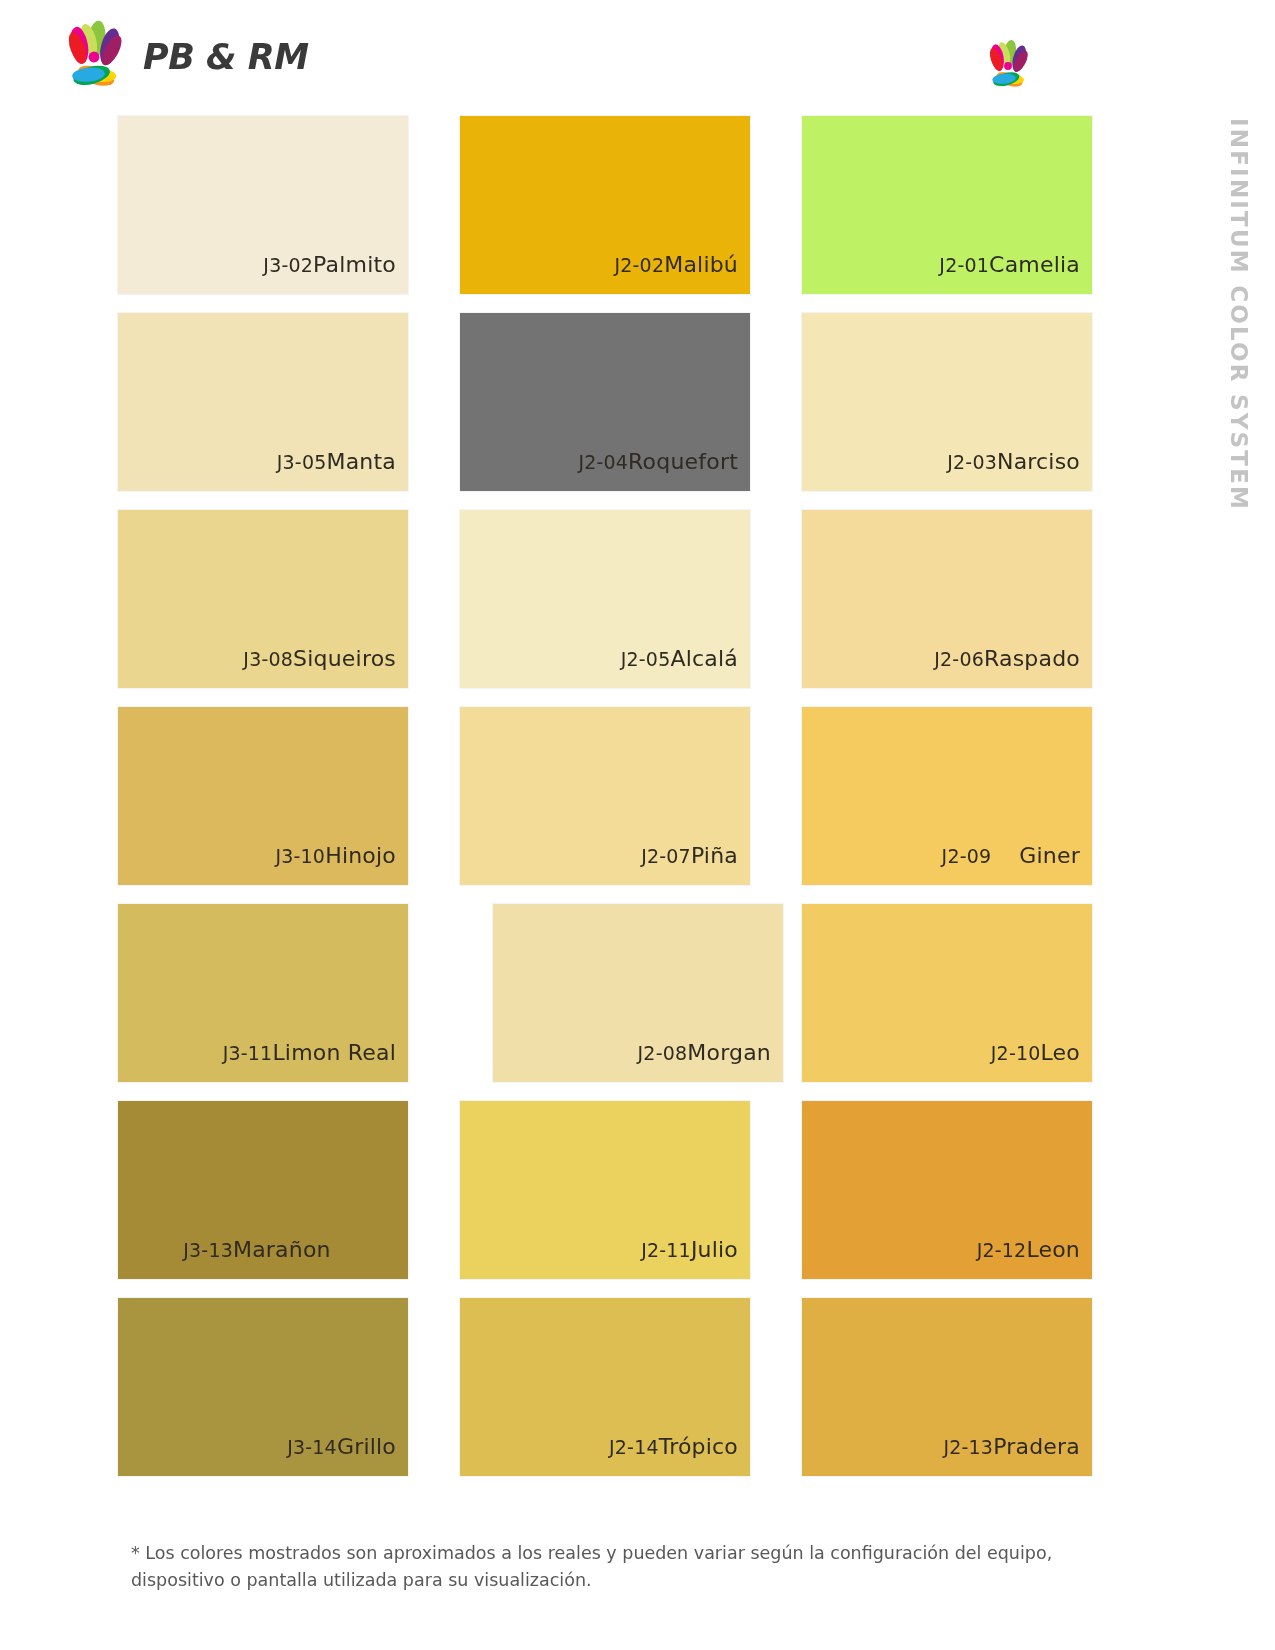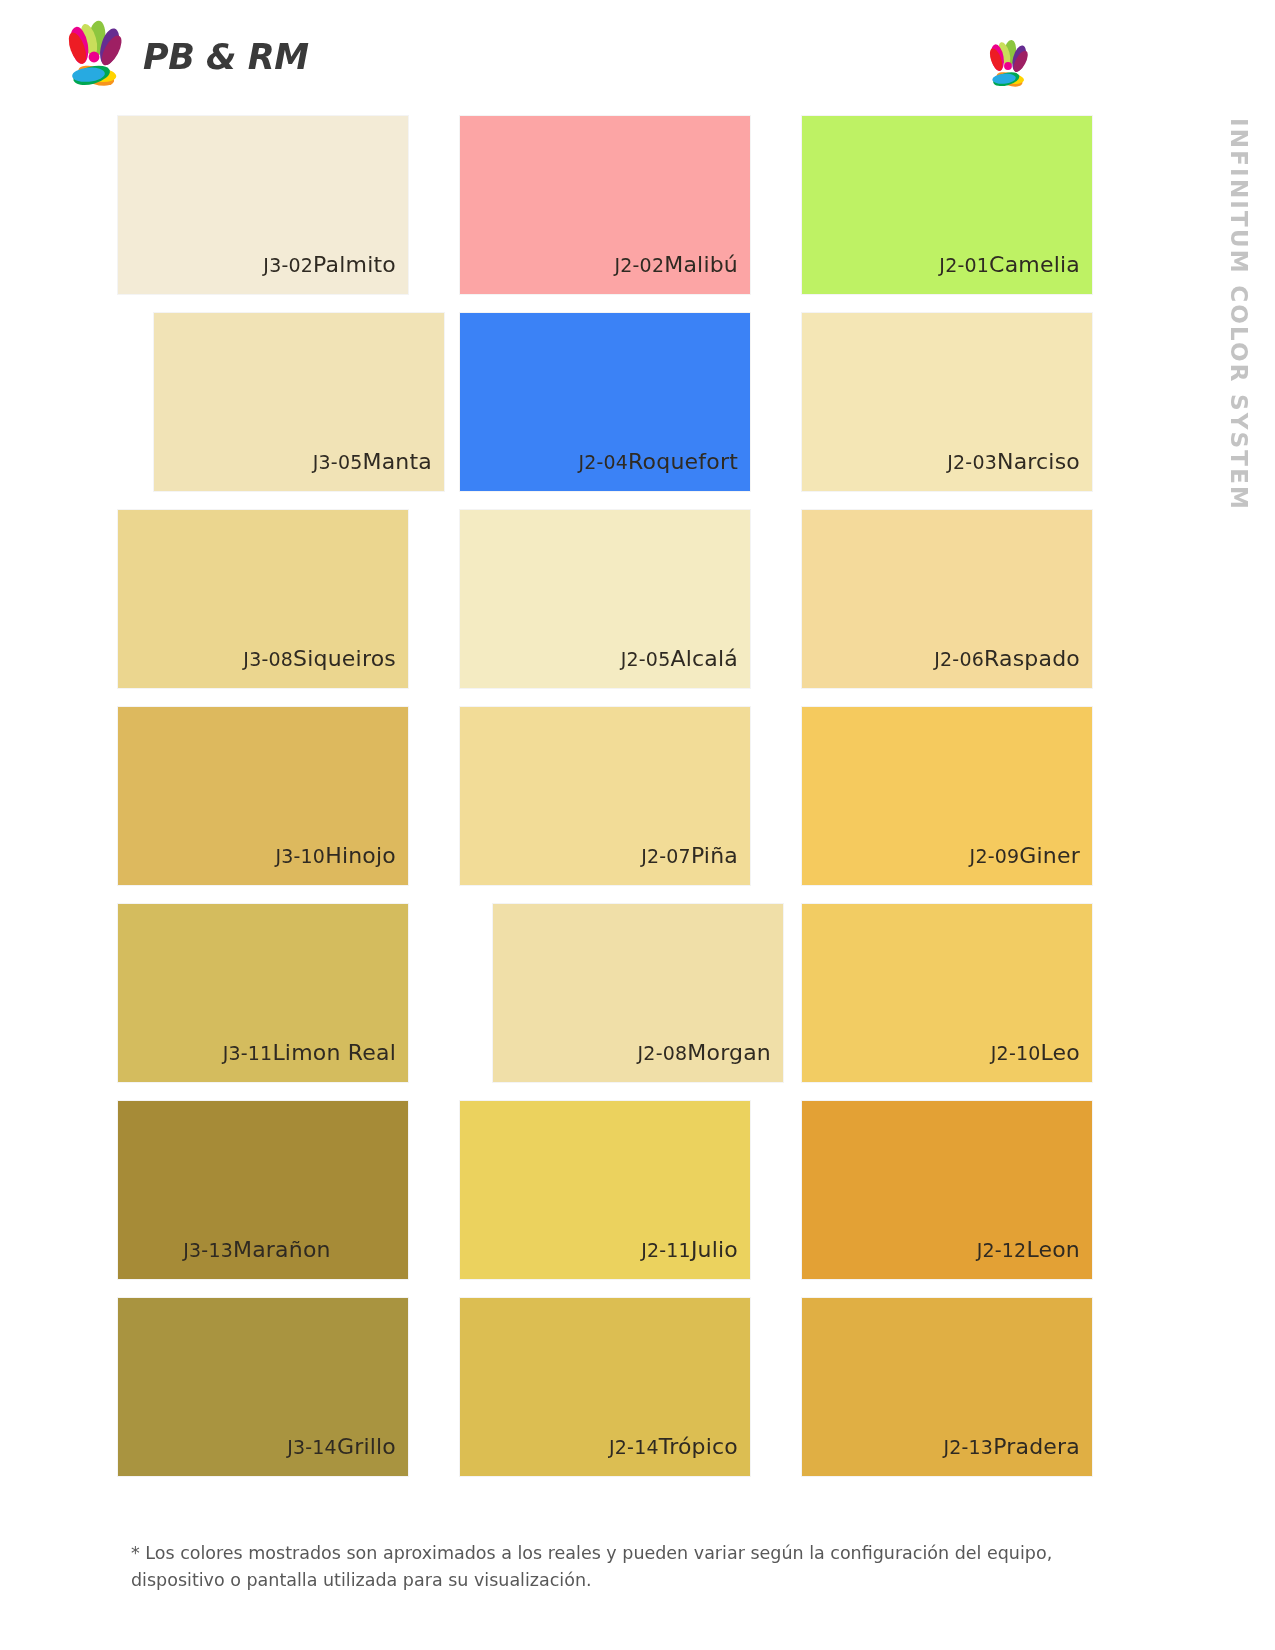--- a/index.html
+++ b/index.html
@@ -177,33 +177,33 @@
 
 <div class="side-label">
   <span>INFINITUM COLOR SYSTEM</span>
 </div>
 
 <div class="grid" id="swatch-grid">
     <div class="swatch" style="background: rgb(243, 235, 214);">
       <div class="swatch-code">J3-02</div>
       <div class="swatch-name">Palmito</div>
     </div>
-    <div class="swatch" style="background: #fca5a5;">
+    <div class="swatch" style="background: #eab308;">
       <div class="swatch-code">J2-02</div>
       <div class="swatch-name">Malibú</div>
     </div>
     <div class="swatch" style="background: #bef264;">
       <div class="swatch-code">J2-01</div>
       <div class="swatch-name">Camelia</div>
     </div>
-    <div class="swatch" style="background: rgb(241, 227, 182); margin-left: 36px;">
+    <div class="swatch" style="background: rgb(241, 227, 182);">
       <div class="swatch-code">J3-05</div>
       <div class="swatch-name">Manta</div>
     </div>
-    <div class="swatch" style="background: #3b82f6;">
+    <div class="swatch" style="background: #737373;">
       <div class="swatch-code">J2-04</div>
       <div class="swatch-name">Roquefort</div>
     </div>
     <div class="swatch" style="background: rgb(244, 230, 181);">
       <div class="swatch-code">J2-03</div>
       <div class="swatch-name">Narciso</div>
     </div>
     <div class="swatch" style="background: rgb(235, 214, 143);">
       <div class="swatch-code">J3-08</div>
       <div class="swatch-name">Siqueiros</div>
@@ -217,21 +217,21 @@
       <div class="swatch-name">Raspado</div>
     </div>
     <div class="swatch" style="background: rgb(221, 185, 94);">
       <div class="swatch-code">J3-10</div>
       <div class="swatch-name">Hinojo</div>
     </div>
     <div class="swatch" style="background: rgb(242, 220, 151);">
       <div class="swatch-code">J2-07</div>
       <div class="swatch-name">Piña</div>
     </div>
-    <div class="swatch" style="background: rgb(245, 202, 94);">
+    <div class="swatch" style="background: rgb(245, 202, 94); gap: 28px;">
       <div class="swatch-code">J2-09</div>
       <div class="swatch-name">Giner</div>
     </div>
     <div class="swatch" style="background: rgb(212, 188, 94); text-align: right;">
       <div class="swatch-code">J3-11</div>
       <div class="swatch-name">Limon  Real</div>
     </div>
     <div class="swatch" style="background: rgb(240, 223, 168); margin-left: 33px;">
       <div class="swatch-code">J2-08</div>
       <div class="swatch-name">Morgan</div>

